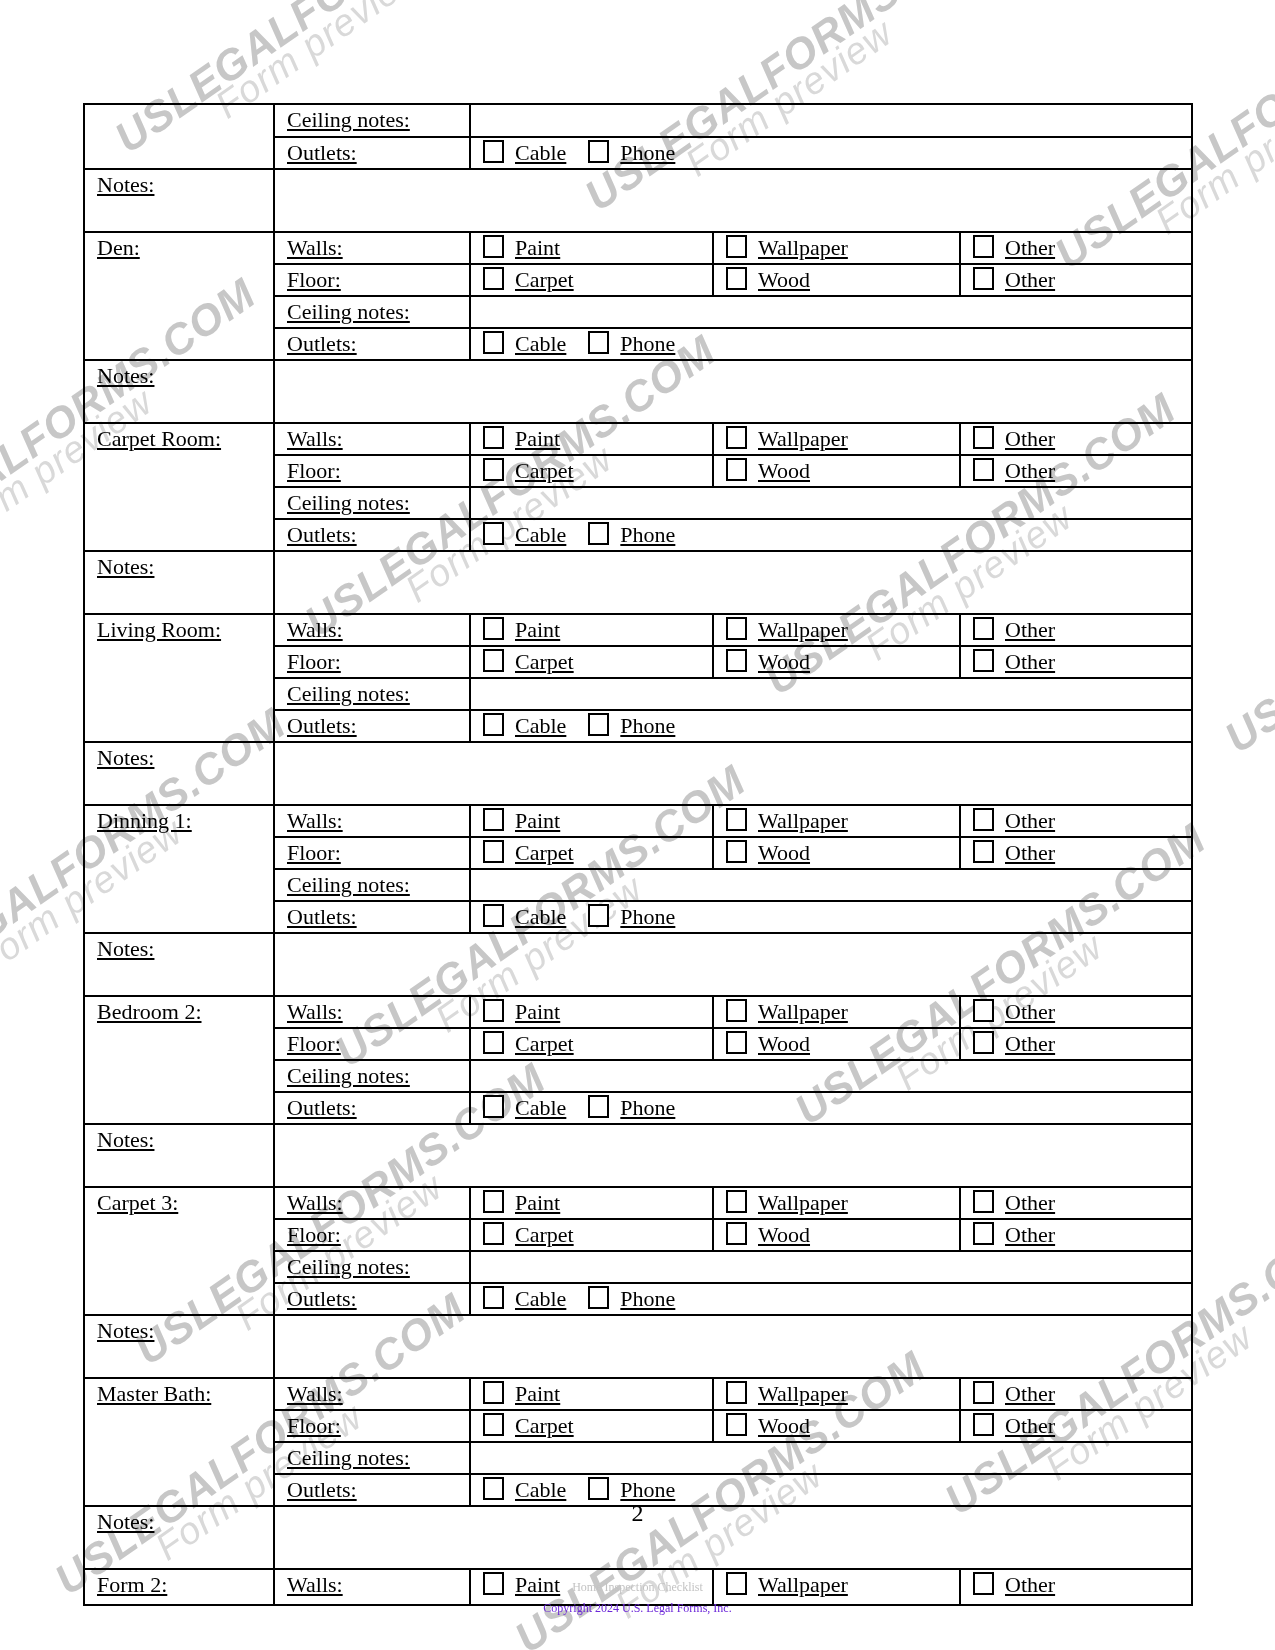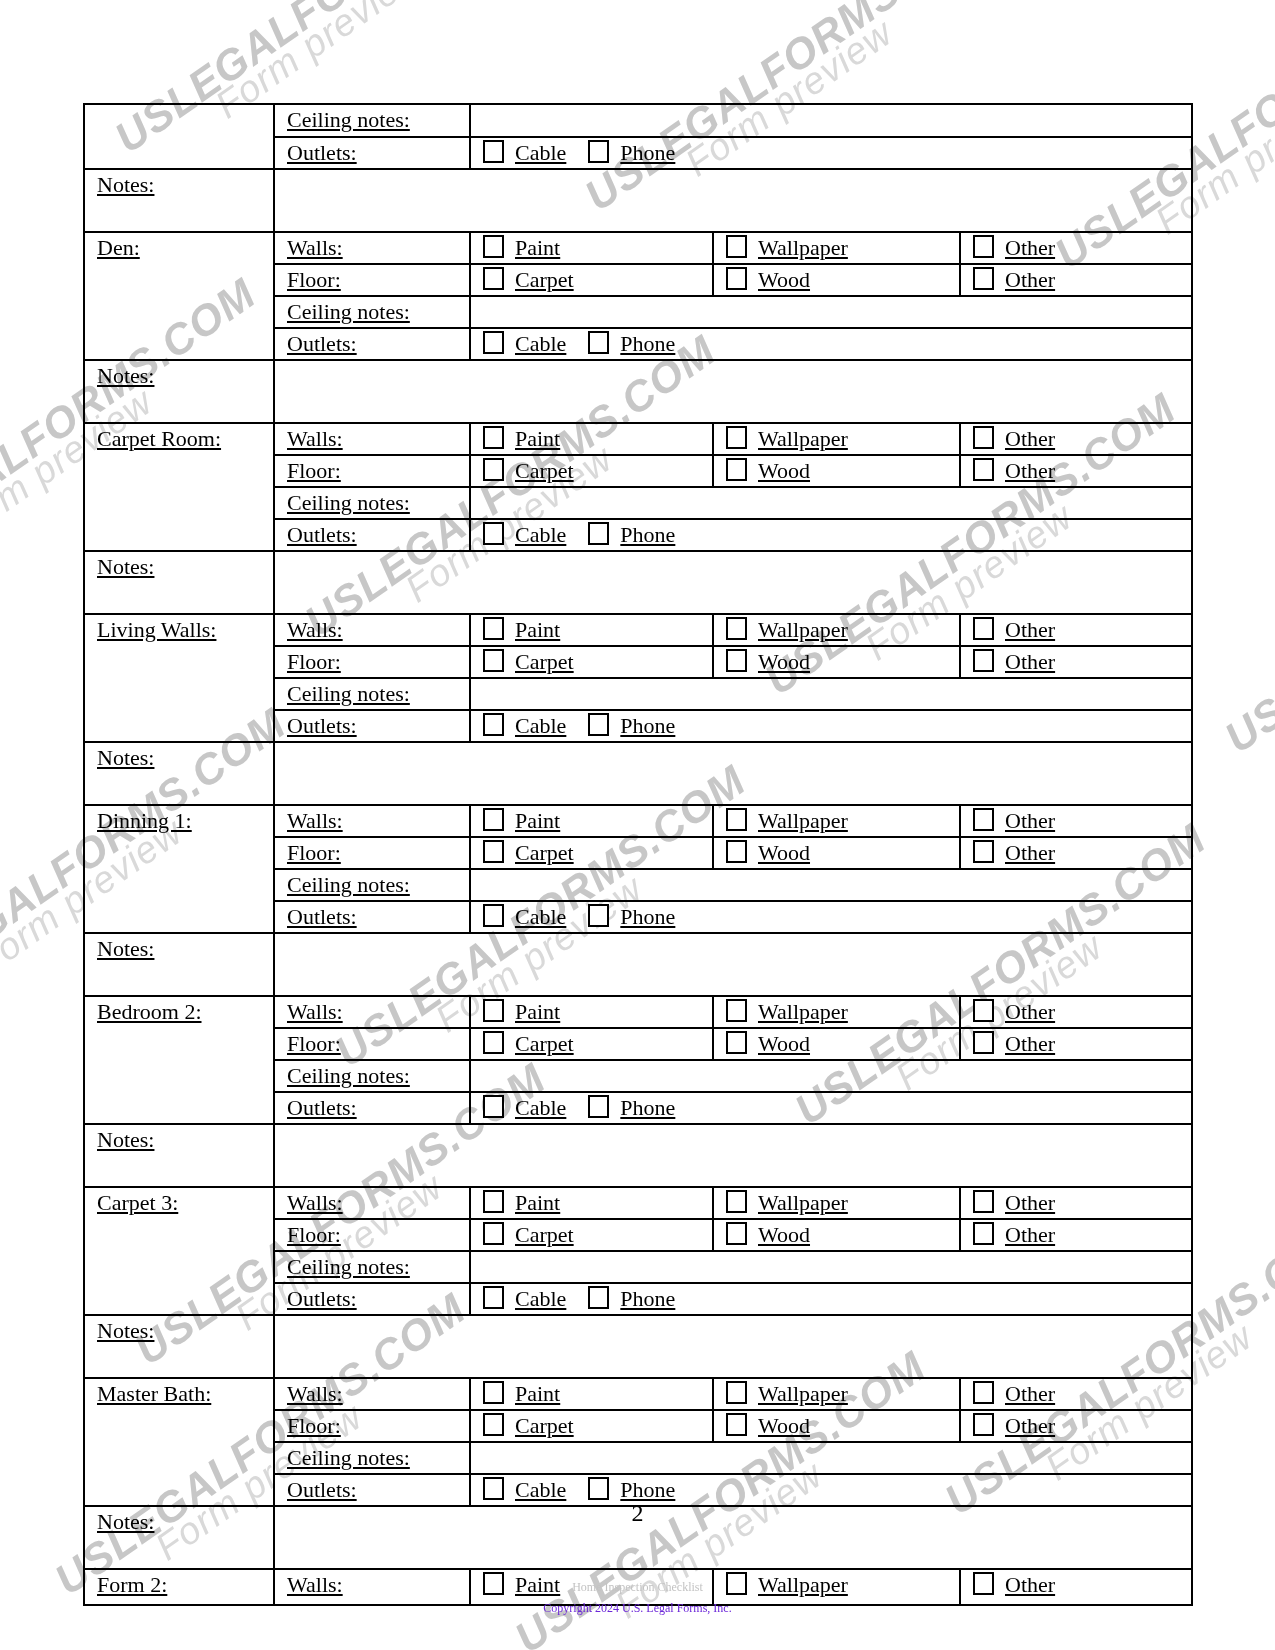--- a/index.html
+++ b/index.html
@@ -142,21 +142,21 @@
         </tr>
         <tr class="rr">
           <td class="lbl">Outlets:</td>
           <td class="opt" colspan="3"><span class="cb"></span><span>Cable</span><span class="cb cb2"></span><span>Phone</span></td>
         </tr>
         <tr class="rnotes">
           <td class="room">Notes:</td>
           <td class="fill" colspan="4"></td>
         </tr>
         <tr class="rr block-top">
-          <td class="room" rowspan="4">Living Walls:</td>
+          <td class="room" rowspan="4">Living Room:</td>
           <td class="lbl">Walls:</td>
           <td class="opt"><span class="cb"></span><span>Paint</span></td>
           <td class="opt"><span class="cb"></span><span>Wallpaper</span></td>
           <td class="opt"><span class="cb"></span><span>Other</span></td>
         </tr>
         <tr class="rr">
           <td class="lbl">Floor:</td>
           <td class="opt"><span class="cb"></span><span>Carpet</span></td>
           <td class="opt"><span class="cb"></span><span>Wood</span></td>
           <td class="opt"><span class="cb"></span><span>Other</span></td>

